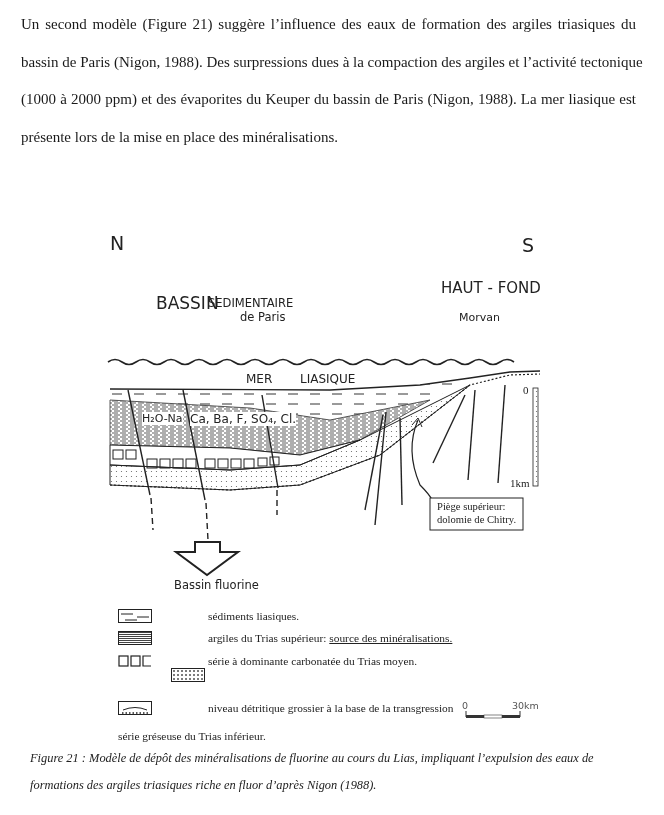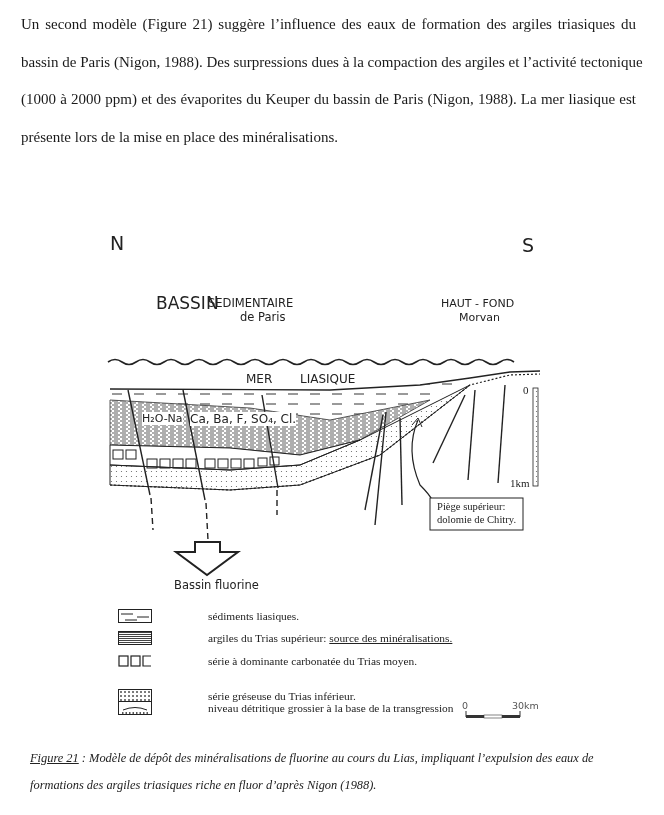--- a/index.html
+++ b/index.html
@@ -18,21 +18,21 @@
     .serif { font-family: "Liberation Serif", "DejaVu Serif", serif; }
     .legend-item { position: absolute; left: 118px; height: 18px; display: flex; align-items: center; gap: 48px; }
     .legend-swatch { width: 34px; height: 14px; border: 1.2px solid #222; box-sizing: border-box; margin-right: 8px; flex: none; position: relative; overflow: hidden; background: #fff; }
     .legend-text { font-family: "Liberation Serif", "DejaVu Serif", serif; font-size: 11.4px; color: #222; white-space: nowrap; }
     .legend-text u { }
     .caption {
       position: absolute; left: 30px; top: 745px; width: 600px;
       font-family: "Liberation Serif", "DejaVu Serif", serif; font-style: italic;
       font-size: 12.4px; line-height: 27px; color: #222;
     }
-    .caption .figref { text-decoration: underline; }
+    .caption .figref { }
   </style>
 </head>
 <body>
 
 <div class="para">
   <span class="line">Un second modèle (Figure 21) suggère l’influence des eaux de formation des argiles triasiques du</span>
   <span class="line">bassin de Paris (Nigon, 1988). Des surpressions dues à la compaction des argiles et l’activité tectonique</span>
   <span class="line">(1000 à 2000 ppm) et des évaporites du Keuper du bassin de Paris (Nigon, 1988). La mer liasique est</span>
   <span class="line last">présente lors de la mise en place des minéralisations.</span>
 </div>
@@ -113,21 +113,21 @@
       <rect x="502" y="715" width="18" height="3" fill="#333"></rect>
     </g>
   </svg>
 
   <div class="lbl" style="left:110px; top:12px; font-size:19px;">N</div>
   <div class="lbl" style="left:522px; top:14px; font-size:19px;">S</div>
 
   <div class="lbl" style="left:149px; top:73px; font-size:17px;margin-left:7px;">BASSIN</div>
   <div class="lbl" style="left:208px; top:76px; font-size:11.5px;">SEDIMENTAIRE</div>
   <div class="lbl" style="left:240px; top:90px; font-size:11.5px;">de Paris</div>
-  <div class="lbl" style="left:441px; top:77px; font-size:11px;">HAUT - FOND</div>
+  <div class="lbl" style="left:441px; top:59px; font-size:15px;">HAUT - FOND</div>
   <div class="lbl" style="left:459px; top:91px; font-size:11px;">Morvan</div>
 
   <div class="lbl" style="left:246px; top:152px; font-size:12px;">MER</div>
   <div class="lbl" style="left:300px; top:152px; font-size:12px;">LIASIQUE</div>
 
   <div class="lbl" style="left:142px; top:192px; font-size:11px; background:#fff;">H₂O-Na</div>
   <div class="lbl" style="left:190px; top:192px; font-size:12px; background:#fff;">Ca, Ba, F, SO₄, Cl.</div>
 
   <div class="lbl serif" style="left:523px; top:164px; font-size:11px;">0</div>
   <div class="lbl serif" style="left:510px; top:257px; font-size:11px;">1km</div>
@@ -154,21 +154,21 @@
   <div class="legend-item" style="top:432px;">
     <div class="legend-swatch" style="border:none;">
       <svg width="34" height="14">
           <rect x="1" y="2" width="9" height="10" fill="none" stroke="#222" stroke-width="1.2"></rect>
           <rect x="13" y="2" width="9" height="10" fill="none" stroke="#222" stroke-width="1.2"></rect>
           <path d="M33 2 H25 V12 H33" fill="none" stroke="#222" stroke-width="1.2"></path>
         </svg>
     </div>
     <span class="legend-text">série à dominante carbonatée du Trias moyen.</span>
   </div>
-  <div class="legend-item" style="top:467px;">
+  <div class="legend-item" style="top:448px;flex-direction:column;">
     <div class="legend-swatch" style="background-image:radial-gradient(#777 0.7px, transparent 0.9px); background-size:4px 4px;"></div>
     <span class="legend-text">série gréseuse du Trias inférieur.</span>
   </div>
   <div class="legend-item" style="top:479px;">
     <div class="legend-swatch">
       <svg width="34" height="14">
           <path d="M4 8 Q16 3 28 8" fill="none" stroke="#222" stroke-width="1"></path>
           <path d="M3 11 H31" stroke="#222" stroke-width="1.5" stroke-dasharray="1.5 2"></path>
         </svg>
     </div>

